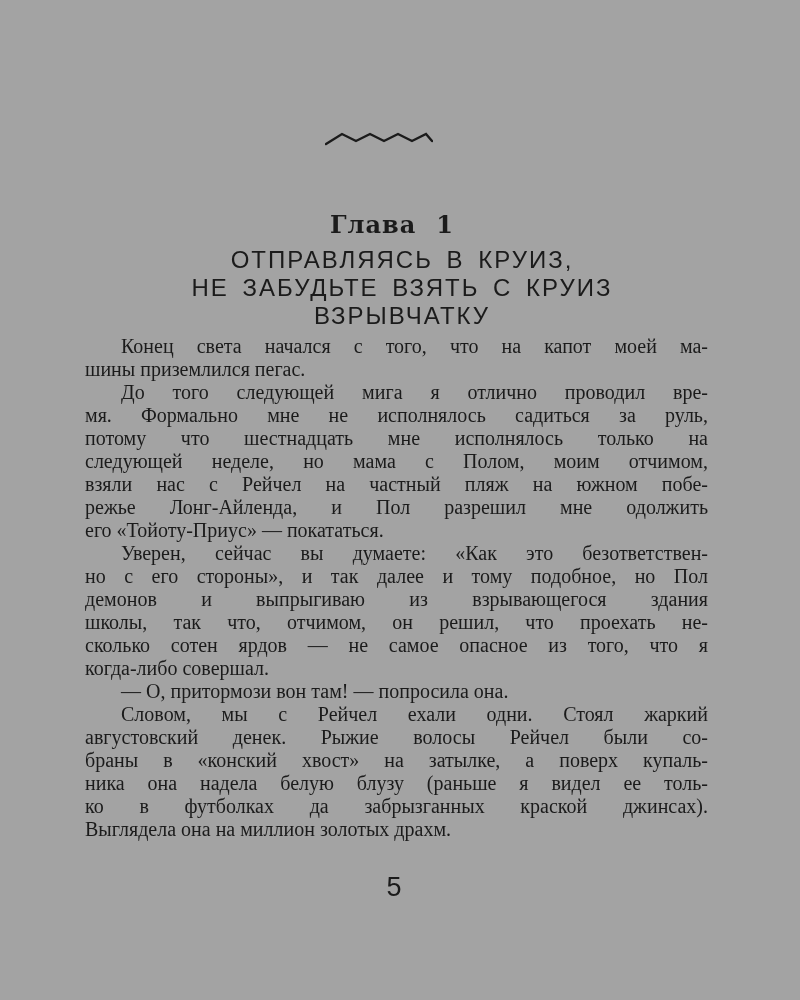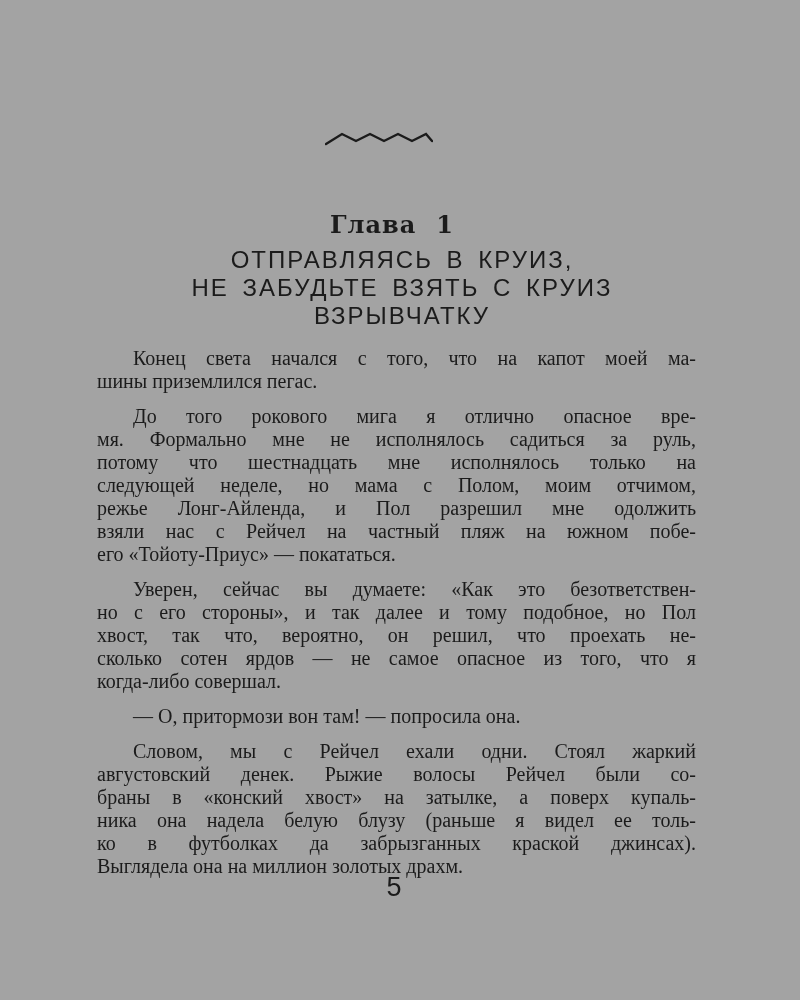--- a/index.html
+++ b/index.html
@@ -53,21 +53,21 @@
   }
   .body-text {
     position: absolute;
     top: 335px;
     left: 85px;
     width: 623px;
     font-family: "Liberation Serif", serif;
     font-size: 20px;
     line-height: 23px;
   }
-  .paragraph { margin: 12px; }
+  .paragraph { margin: 0; }
   .line {
     text-align: justify;
     text-align-last: justify;
     white-space: normal;
   }
   .line.first { text-indent: 36px; }
   .line.last { text-align-last: left; }
   .page-number {
     position: absolute;
     top: 874px;
@@ -97,32 +97,33 @@
       <div class="title-line">НЕ ЗАБУДЬТЕ ВЗЯТЬ С КРУИЗ</div>
       <div class="title-line">ВЗРЫВЧАТКУ</div>
     </div>
 
   <div class="body-text">
       <div class="paragraph">
         <div class="line first">Конец света начался с того, что на капот моей ма-</div>
         <div class="line last">шины приземлился пегас.</div>
       </div>
       <div class="paragraph">
-        <div class="line first">До того рокового мига я отлично опасное вре-</div>
+        <div class="line first">До того следующей мига я отлично проводил вре-</div>
         <div class="line">мя. Формально мне не исполнялось садиться за руль,</div>
         <div class="line">потому что шестнадцать мне исполнялось только на</div>
         <div class="line">следующей неделе, но мама с Полом, моим отчимом,</div>
+        <div class="line">взяли нас с Рейчел на частный пляж на южном побе-</div>
         <div class="line">режье Лонг-Айленда, и Пол разрешил мне одолжить</div>
-        <div class="line">взяли нас с Рейчел на частный пляж на южном побе-</div>
         <div class="line last">его «Тойоту-Приус» — покататься.</div>
       </div>
       <div class="paragraph">
         <div class="line first">Уверен, сейчас вы думаете: «Как это безответствен-</div>
         <div class="line">но с его стороны», и так далее и тому подобное, но Пол</div>
-        <div class="line">хвост, так что, вероятно, он решил, что проехать не-</div>
+        <div class="line">демонов и выпрыгиваю из взрывающегося здания</div>
+        <div class="line">школы, так что, отчимом, он решил, что проехать не-</div>
         <div class="line">сколько сотен ярдов — не самое опасное из того, что я</div>
         <div class="line last">когда-либо совершал.</div>
       </div>
       <div class="paragraph">
         <div class="line first last">— О, притормози вон там! — попросила она.</div>
       </div>
       <div class="paragraph">
         <div class="line first">Словом, мы с Рейчел ехали одни. Стоял жаркий</div>
         <div class="line">августовский денек. Рыжие волосы Рейчел были со-</div>
         <div class="line">браны в «конский хвост» на затылке, а поверх купаль-</div>

